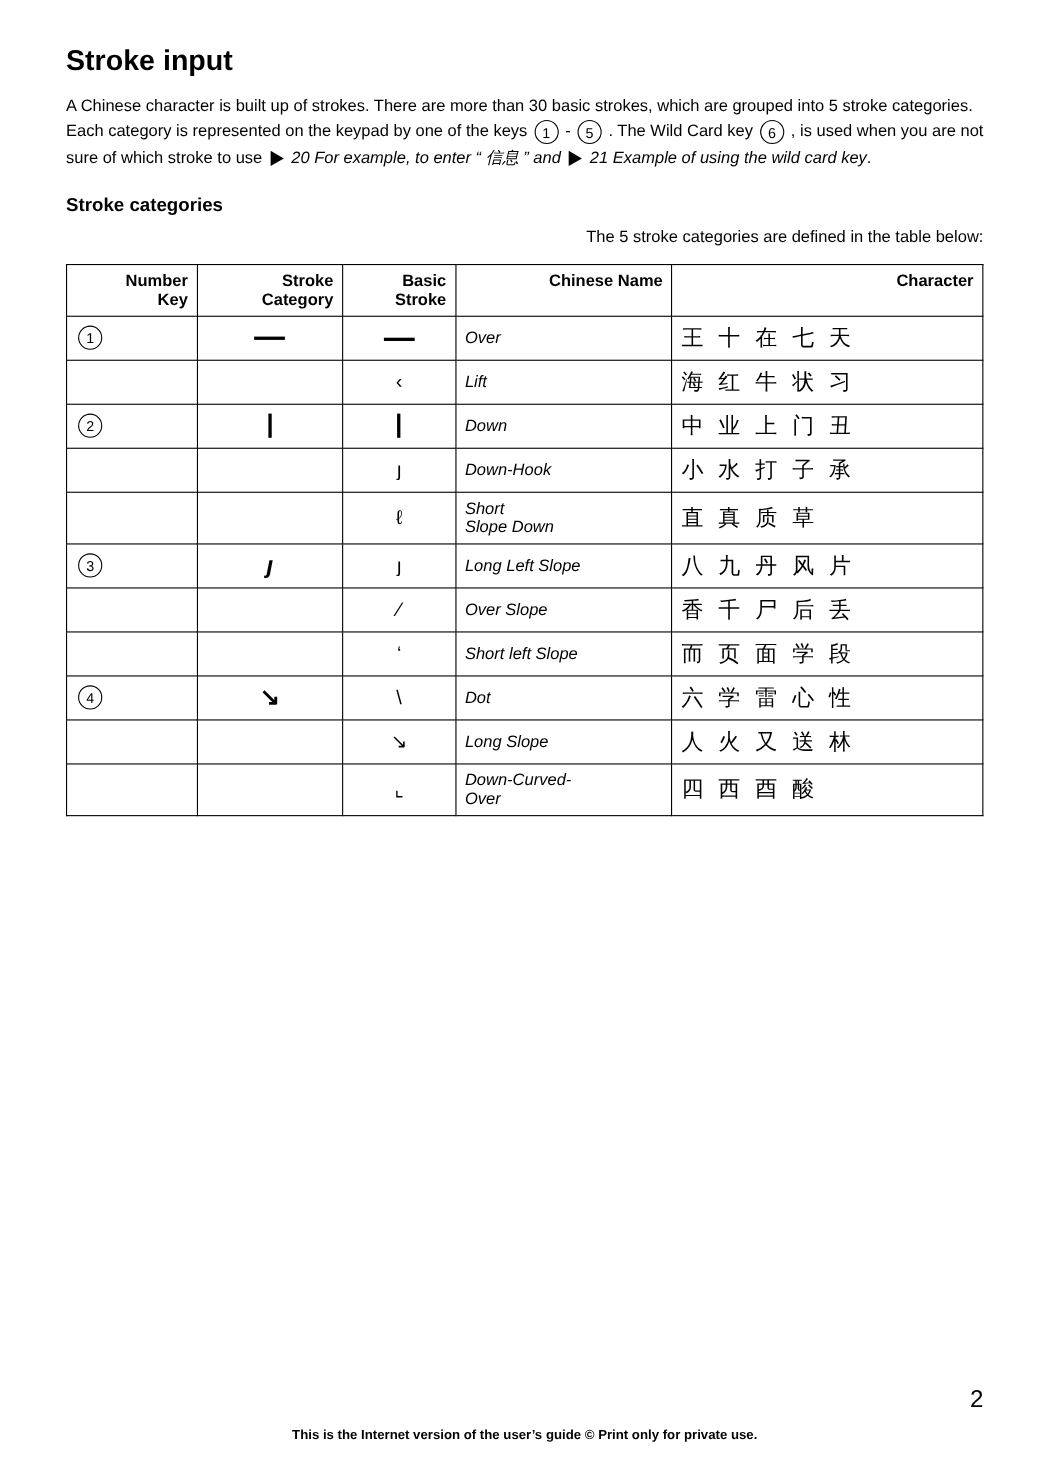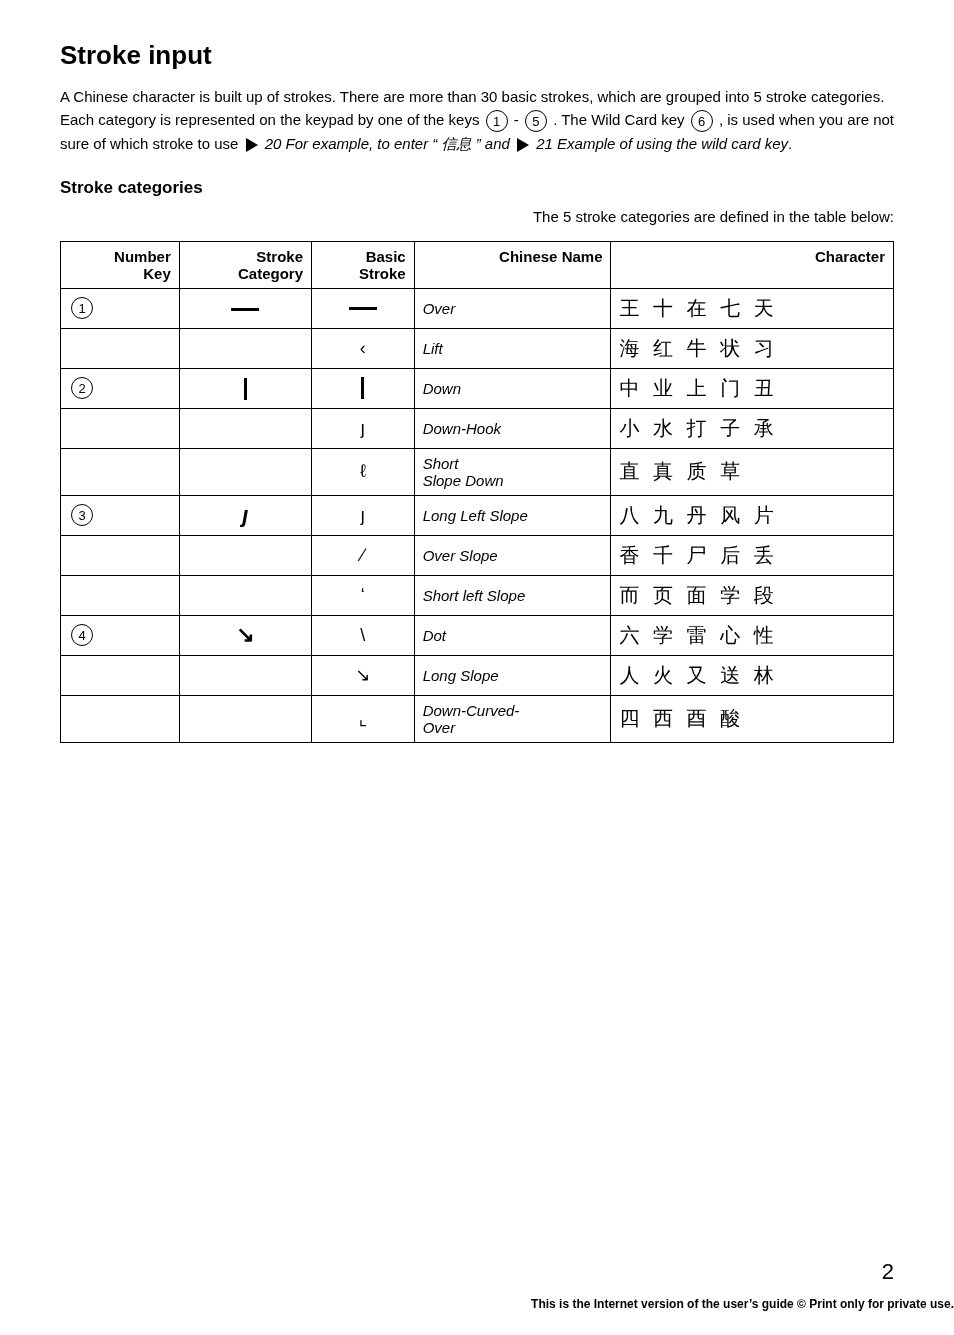--- a/index.html
+++ b/index.html
@@ -84,21 +84,21 @@
       font-style: italic;
     }
     .char-cell {
       font-size: 20px;
       letter-spacing: 4px;
     }
     .footer {
       position: absolute;
       bottom: 24px;
       left: 0; right: 0;
-      text-align: right;
+      text-align: center;
       font-size: 12px;
       color: #000;
       font-weight: bold;
     }
     .page-number {
       position: absolute;
       bottom: 50px;
       right: 60px;
       font-size: 22px;
       font-weight: normal;

